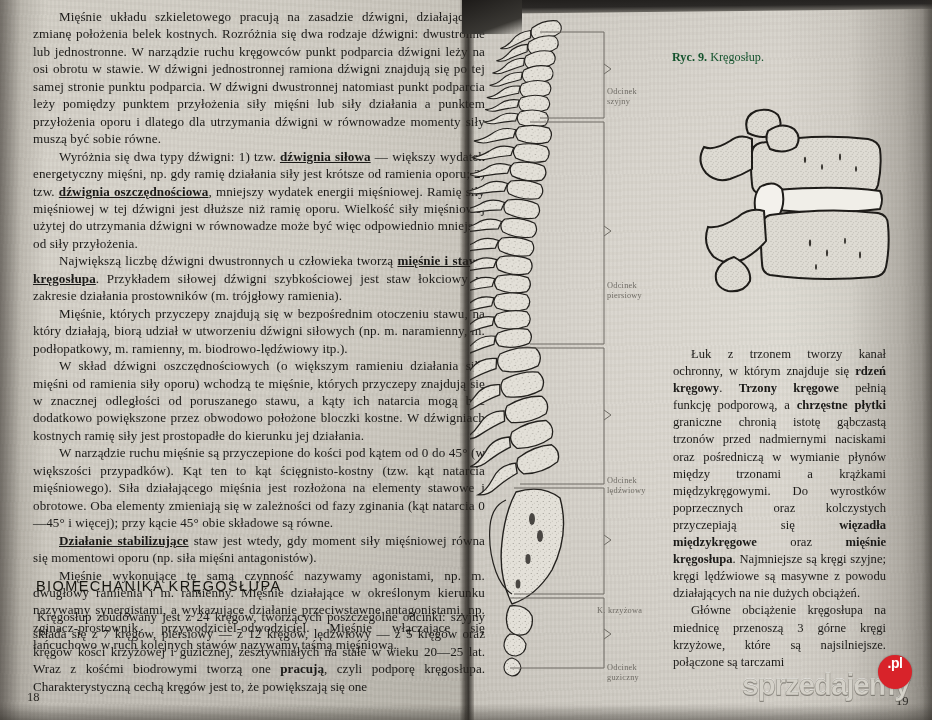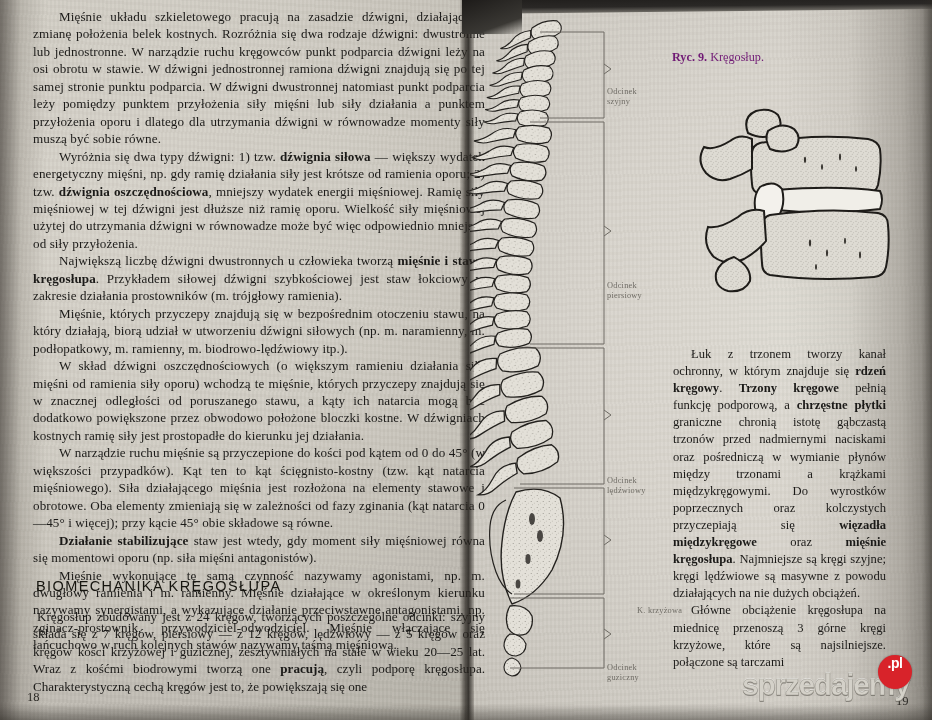--- a/index.html
+++ b/index.html
@@ -80,21 +80,21 @@
     text-align:justify;
     z-index:4;
   }
   .colL{
     left:33px;top:8px;width:452px;
     font-size:13.1px;line-height:17.45px;
     letter-spacing:0.1px;
     
   }
   .colL p{margin:0;text-indent:26px;}
-  .colL b{font-weight:bold;}
+  .colL b{font-weight:bold;text-decoration:underline;}
 
   .section-head{
     position:absolute;left:36px;top:578px;width:420px;
     font-family:"Liberation Sans", sans-serif;
     font-size:14.5px;letter-spacing:1.4px;color:#16150f;
     z-index:4;
   }
   .colL2{
     left:33px;top:608px;width:452px;
     font-size:13.1px;line-height:17.45px;
@@ -112,21 +112,21 @@
   .colR{
     left:673px;top:346px;width:213px;
     font-size:12.6px;line-height:17.1px;
     text-align:justify;
   }
   .colR p{margin:0;text-indent:18px;}
   .colR p.noind{text-indent:0;}
   .colR b{font-weight:bold;}
 
   .fig-cap{
-    position:absolute;color:#701a75;font-family:"Liberation Serif",serif;
+    position:absolute;color:#14532d;font-family:"Liberation Serif",serif;
     z-index:4;font-size:12.2px;
   }
   #cap9{left:672px;top:50px;}
   #cap10{left:672px;top:313px;}
   .fig-cap b{font-weight:bold;}
 
   
   #spine-fig{
     position:absolute;left:470px;top:14px;width:175px;height:700px;z-index:4;
   }
@@ -330,21 +330,21 @@
       <path d="M134,615 l7,5 l-7,5"></path>
     </g>
   </svg>
 
   <div class="brk-label" style="left:607px;top:87px;">Odcinek
 szyjny</div>
   <div class="brk-label" style="left:607px;top:281px;">Odcinek
 piersiowy</div>
   <div class="brk-label" style="left:607px;top:476px;">Odcinek
 lędźwiowy</div>
-  <div class="brk-label" style="left:637px;top:606px;">K. krzyżowa</div>
+  <div class="brk-label" style="left:597px;top:606px;">K. krzyżowa</div>
   <div class="brk-label" style="left:607px;top:663px;">Odcinek
 guziczny</div>
 
   <div class="fig-cap" id="cap9">
     <b>Ryc. 9.</b>
     <span>Kręgosłup.</span>
   </div>
 
   <svg id="vertebra-fig" viewBox="0 0 225 215">
     <defs>

